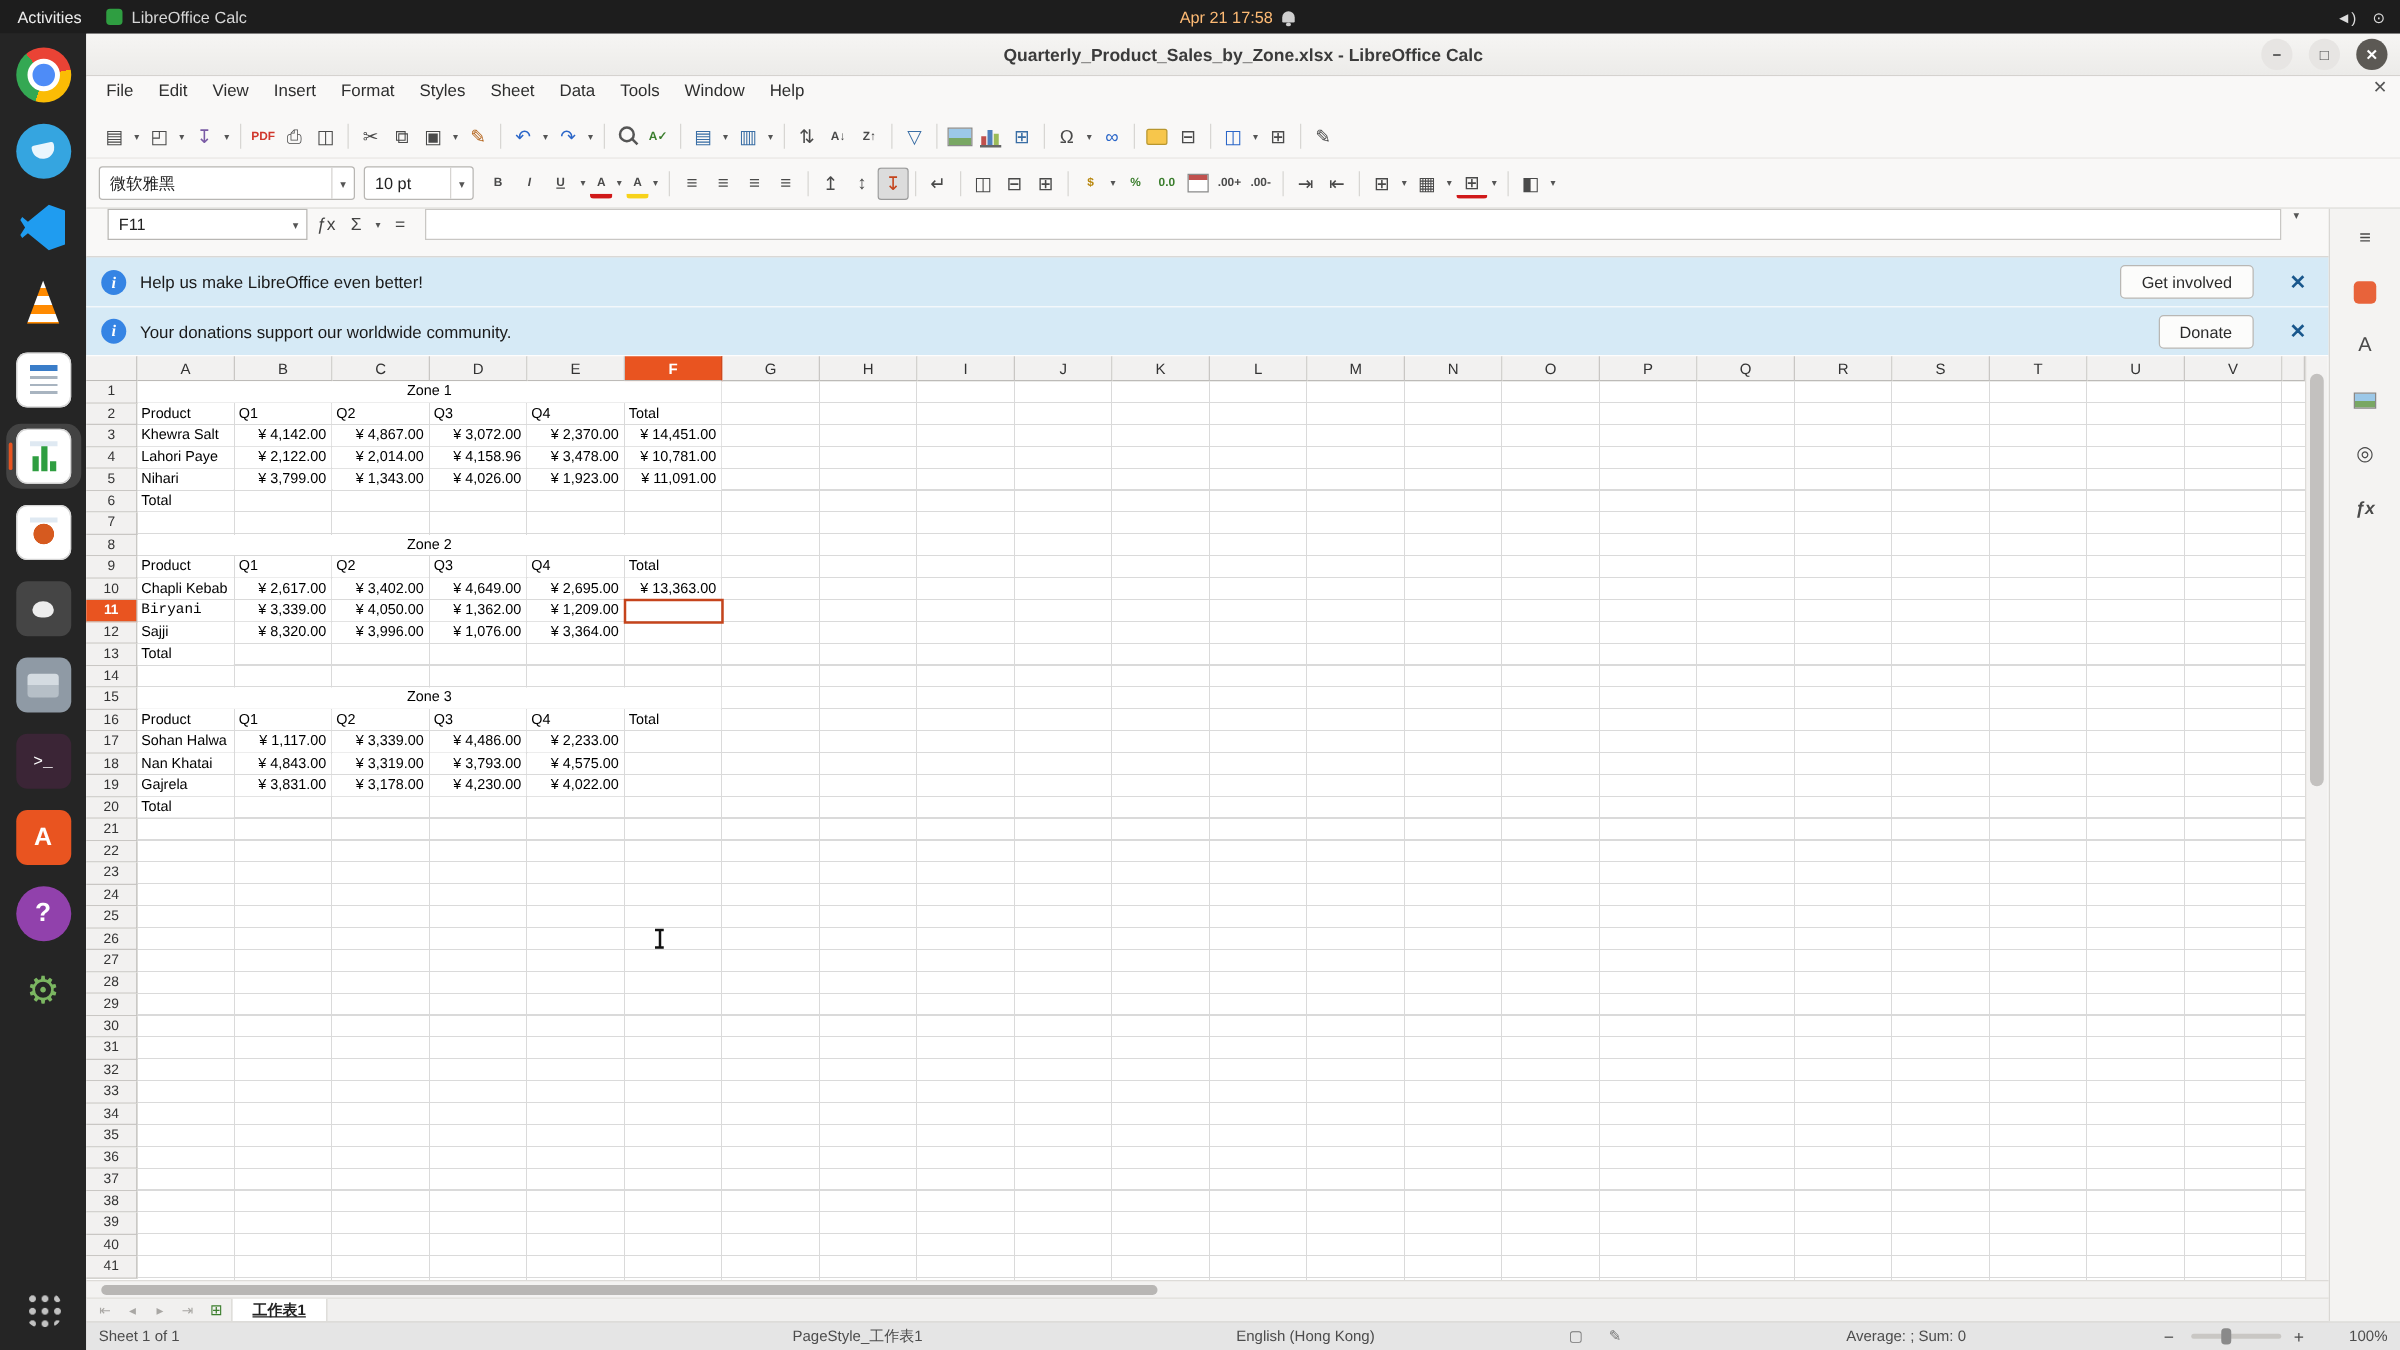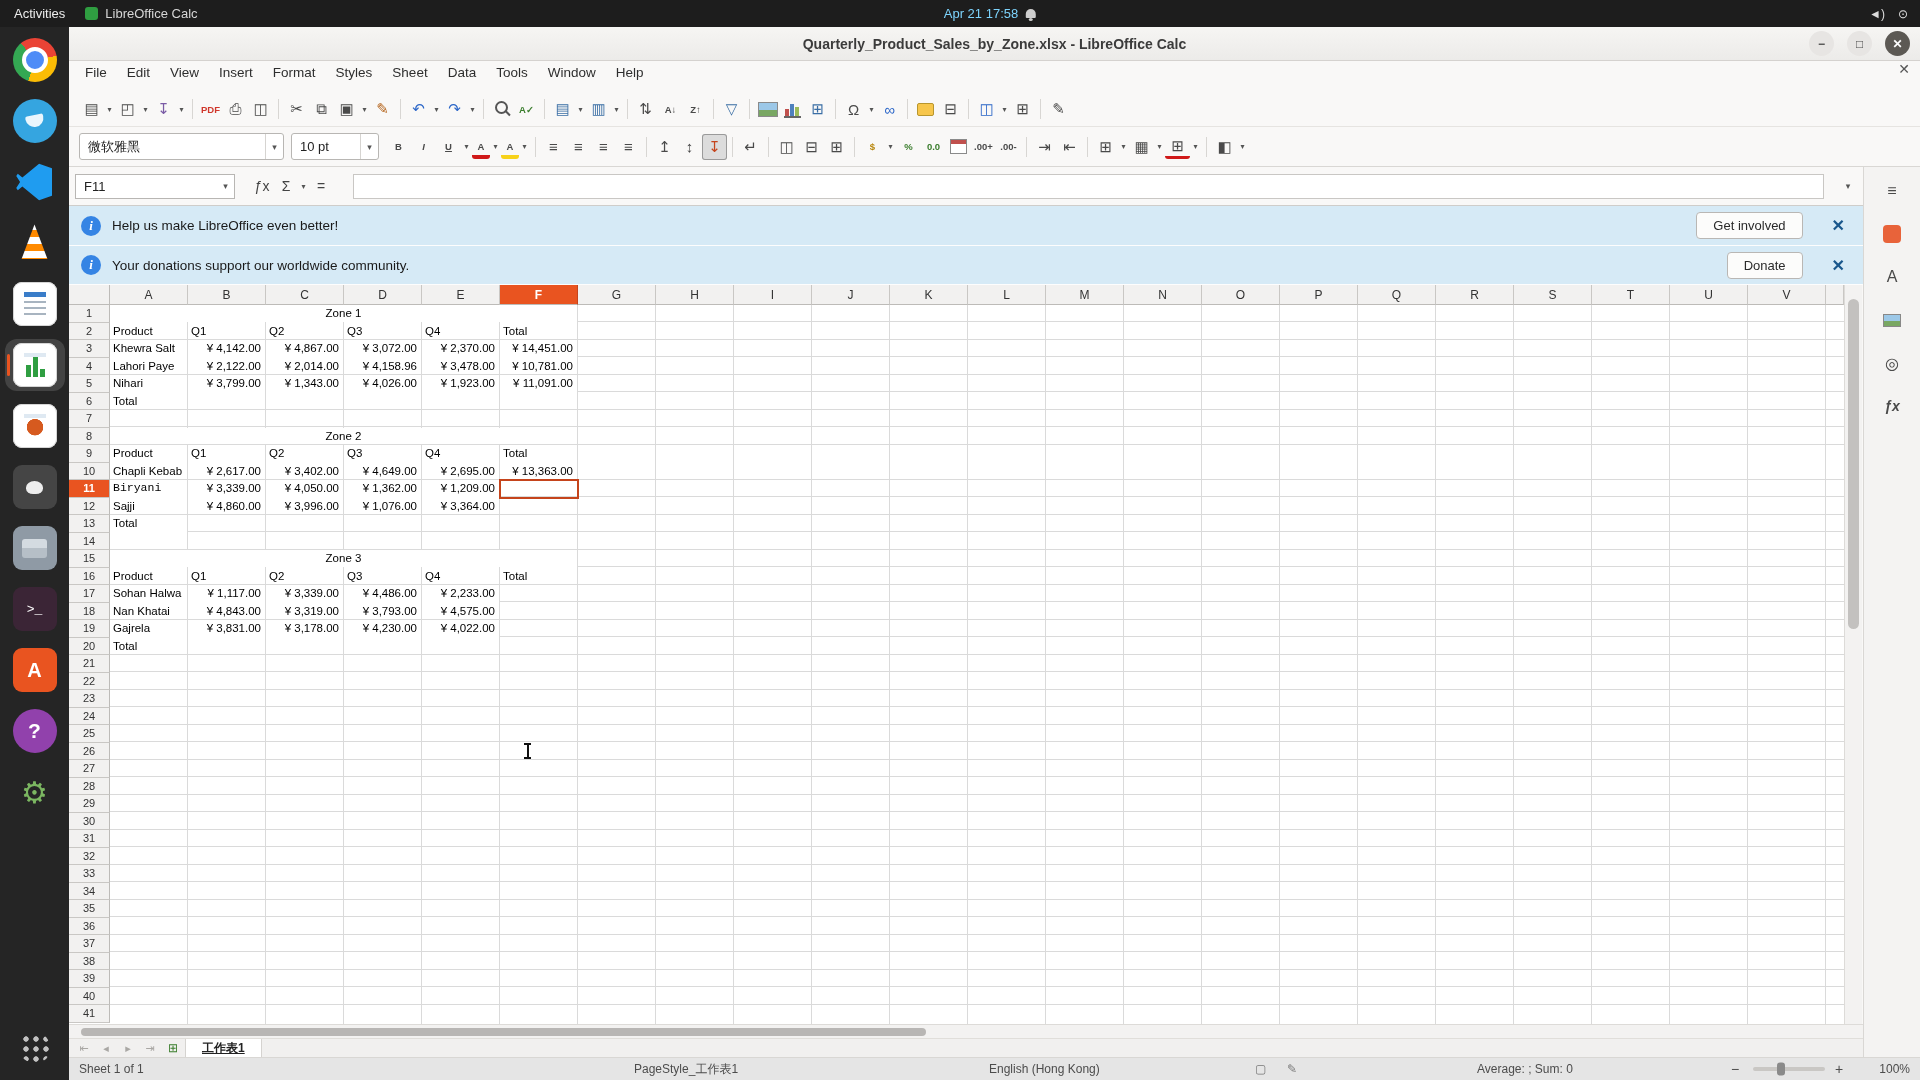--- a/index.html
+++ b/index.html
@@ -4,21 +4,21 @@
 <style>
 *{box-sizing:border-box;margin:0;padding:0}
 html,body{width:1920px;height:1080px;overflow:hidden}
 body{font-family:"Liberation Sans",sans-serif;background:#3a3a3a;position:relative;font-size:13px}
 
 
 #topbar{position:absolute;left:0;top:0;width:1920px;height:27px;background:#1d1d1d;color:#ededed;display:flex;align-items:center}
 #topbar .tb-left{display:flex;align-items:center;gap:20px;padding-left:14px}
 .tb-app{display:flex;align-items:center;gap:7px;color:#d6d6d6}
 .calc-mini{width:13px;height:13px;background:#2f9e41;border-radius:3px;display:inline-block}
-.tb-center{position:absolute;left:calc(50% + 30px);transform:translateX(-50%);display:flex;align-items:center;gap:8px;color:#7dd3fc}
+.tb-center{position:absolute;left:calc(50% + 30px);transform:translateX(-50%);display:flex;align-items:center;gap:8px;color:#fdba74}
 .bell{width:10px;height:9px;background:#cfcfcf;border-radius:5px 5px 1px 1px;position:relative;display:inline-block}
 .bell::after{content:"";position:absolute;left:3px;bottom:-3px;width:4px;height:3px;border-radius:50%;background:#cfcfcf}
 .tb-right{position:absolute;right:12px;display:flex;gap:13px;align-items:center;color:#dcdcdc;font-size:12px}
 
 
 #dock{position:absolute;left:0;top:27px;width:69px;height:1053px;background:#252525;display:flex;flex-direction:column;align-items:center;padding:7px 0 6px;gap:9px}
 .dock-item{position:relative;width:60px;height:52px;display:flex;align-items:center;justify-content:center;border-radius:12px}
 .dock-item.active{background:rgba(255,255,255,.14)}
 .dock-item.active::before{content:"";position:absolute;left:2px;top:50%;transform:translateY(-50%);width:3px;height:22px;border-radius:2px;background:#e95420}
 .di{width:44px;height:44px;display:flex;align-items:center;justify-content:center;border-radius:10px;position:relative;font-size:22px}
@@ -70,21 +70,21 @@
 .ic-mag::before{content:"";position:absolute;left:6px;top:5px;width:9px;height:9px;border:2px solid #555;border-radius:50%}
 .ic-mag::after{content:"";position:absolute;left:15px;top:16px;width:7px;height:2px;background:#555;transform:rotate(45deg)}
 .ic-img::before{content:"";width:18px;height:13px;border:1px solid #8a8a8a;background:linear-gradient(180deg,#9cc8e8 55%,#79a763 45%)}
 .ic-chart::before{content:"";width:17px;height:15px;border-bottom:2px solid #666;background:linear-gradient(#c0504d,#c0504d) 1px 100%/4px 7px no-repeat,linear-gradient(#4f81bd,#4f81bd) 6px 100%/4px 12px no-repeat,linear-gradient(#9bbb59,#9bbb59) 11px 100%/4px 9px no-repeat}
 .ic-comment::before{content:"";width:15px;height:11px;background:#f7c64b;border:1px solid #b8962e;border-radius:2px}
 .ic-date::before{content:"";width:15px;height:13px;border:1px solid #8a8a8a;background:linear-gradient(#c0504d 0 4px,#fff 4px)}
 .ic-fontcolor{font-size:13px;font-weight:bold;border-bottom:4px solid #d01919;height:21px;min-width:18px;margin-top:4px}
 .ic-highlight{font-size:13px;font-weight:bold;border-bottom:4px solid #f7d21a;height:21px;min-width:18px;margin-top:4px}
 .ic-bordercolor{border-bottom:3px solid #d01919;height:23px;margin-top:2px}
 
-#fbar{position:absolute;top:140px;left:0;width:1794px;height:39px;background:#f9f8f7;border-bottom:1px solid #cfcdca;display:flex;align-items:center;padding:0 6px;gap:15px}
+#fbar{position:absolute;top:140px;left:0;width:1794px;height:39px;background:#f9f8f7;border-bottom:1px solid #cfcdca;display:flex;align-items:flex-start;padding:0 17px;gap:3px}
 #namebox{width:160px;height:25px;background:#fff;border:1px solid #b8b6b3;display:flex;align-items:center;font-size:13px;color:#222}
 #namebox .cval{flex:1;padding:0 8px}
 #namebox .cdd{width:17px;text-align:center;font-size:9px;color:#555}
 .fbtn{width:24px;height:24px;display:flex;align-items:center;justify-content:center;font-size:14px;color:#444}
 #finput{flex:1;height:25px;background:#fff;border:1px solid #c9c7c4;margin-left:5px}
 #fexpand{width:18px;font-size:9px;color:#555;text-align:center}
 
 .infobar{position:absolute;left:0;width:1794px;background:#d6eaf6;border-bottom:1px solid #fdfdfd;display:flex;align-items:center;padding:0 12px;font-size:13.5px;color:#1a1a1a;gap:11px}
 #infobar1{top:179px;height:40px}
 #infobar2{top:219px;height:39px}
@@ -495,21 +495,21 @@
         <div class="cell num" style="left: 156px; top: 157.5px; width: 77px;">¥ 3,402.00</div>
         <div class="cell num" style="left: 234px; top: 157.5px; width: 77px;">¥ 4,649.00</div>
         <div class="cell num" style="left: 312px; top: 157.5px; width: 77px;">¥ 2,695.00</div>
         <div class="cell num" style="left: 390px; top: 157.5px; width: 77px;">¥ 13,363.00</div>
         <div class="cell" style="left: 0px; top: 175px; width: 77px; font-family: Liberation Mono, monospace;">Biryani</div>
         <div class="cell num" style="left: 78px; top: 175px; width: 77px;">¥ 3,339.00</div>
         <div class="cell num" style="left: 156px; top: 175px; width: 77px;">¥ 4,050.00</div>
         <div class="cell num" style="left: 234px; top: 175px; width: 77px;">¥ 1,362.00</div>
         <div class="cell num" style="left: 312px; top: 175px; width: 77px;">¥ 1,209.00</div>
         <div class="cell" style="left: 0px; top: 192.5px; width: 77px;">Sajji</div>
-        <div class="cell num" style="left: 78px; top: 192.5px; width: 77px;">¥ 4,860.00</div>
+        <div class="cell num" style="left: 78px; top: 192.5px; width: 77px;">¥ 8,320.00</div>
         <div class="cell num" style="left: 156px; top: 192.5px; width: 77px;">¥ 3,996.00</div>
         <div class="cell num" style="left: 234px; top: 192.5px; width: 77px;">¥ 1,076.00</div>
         <div class="cell num" style="left: 312px; top: 192.5px; width: 77px;">¥ 3,364.00</div>
         <div class="cell" style="left: 0px; top: 210px; width: 77px;">Total</div>
         <div class="cell" style="left: 0px; top: 262.5px; width: 77px;">Product</div>
         <div class="cell" style="left: 78px; top: 262.5px; width: 77px;">Q1</div>
         <div class="cell" style="left: 156px; top: 262.5px; width: 77px;">Q2</div>
         <div class="cell" style="left: 234px; top: 262.5px; width: 77px;">Q3</div>
         <div class="cell" style="left: 312px; top: 262.5px; width: 77px;">Q4</div>
         <div class="cell" style="left: 390px; top: 262.5px; width: 77px;">Total</div>

